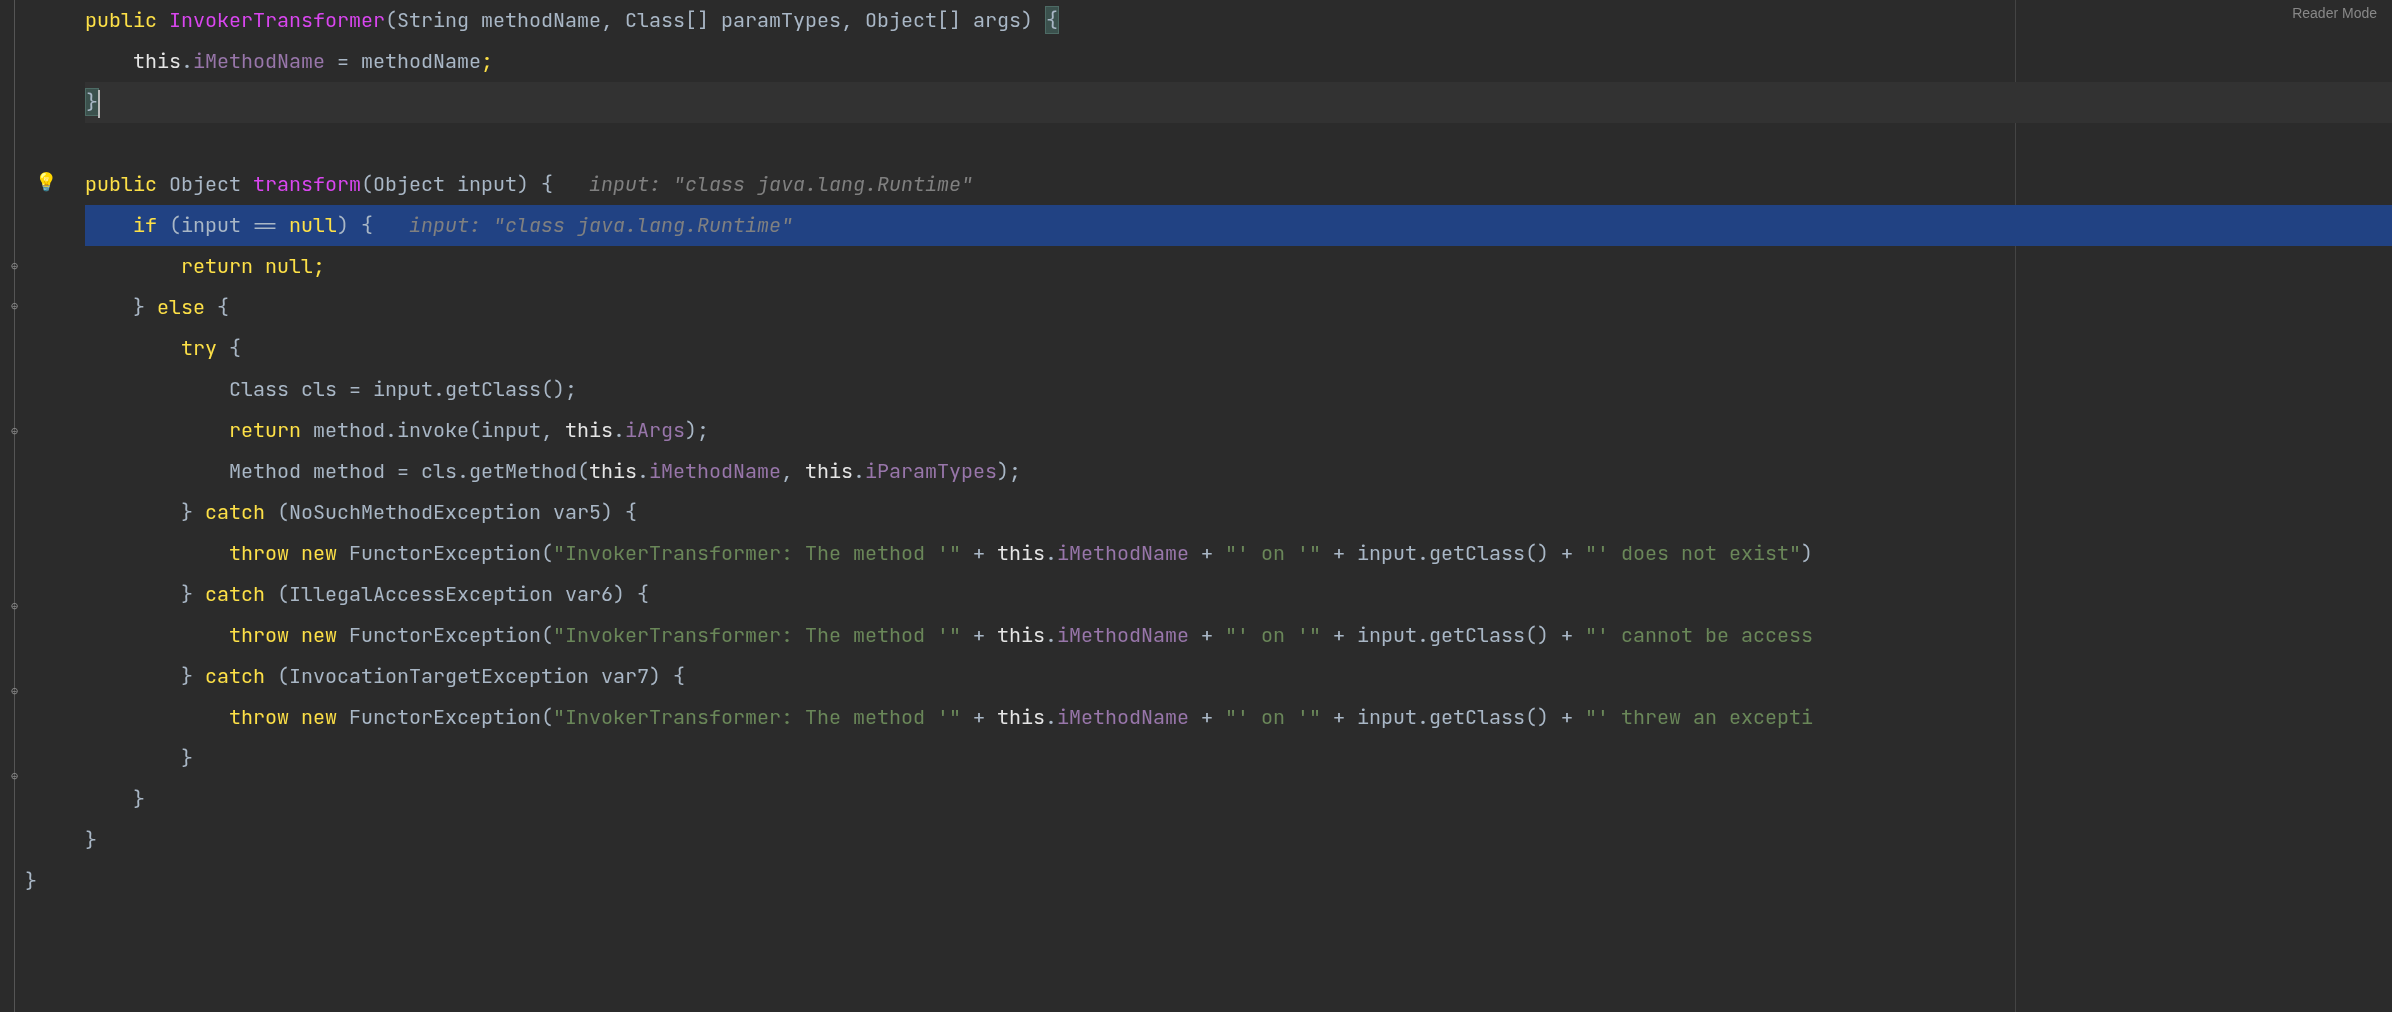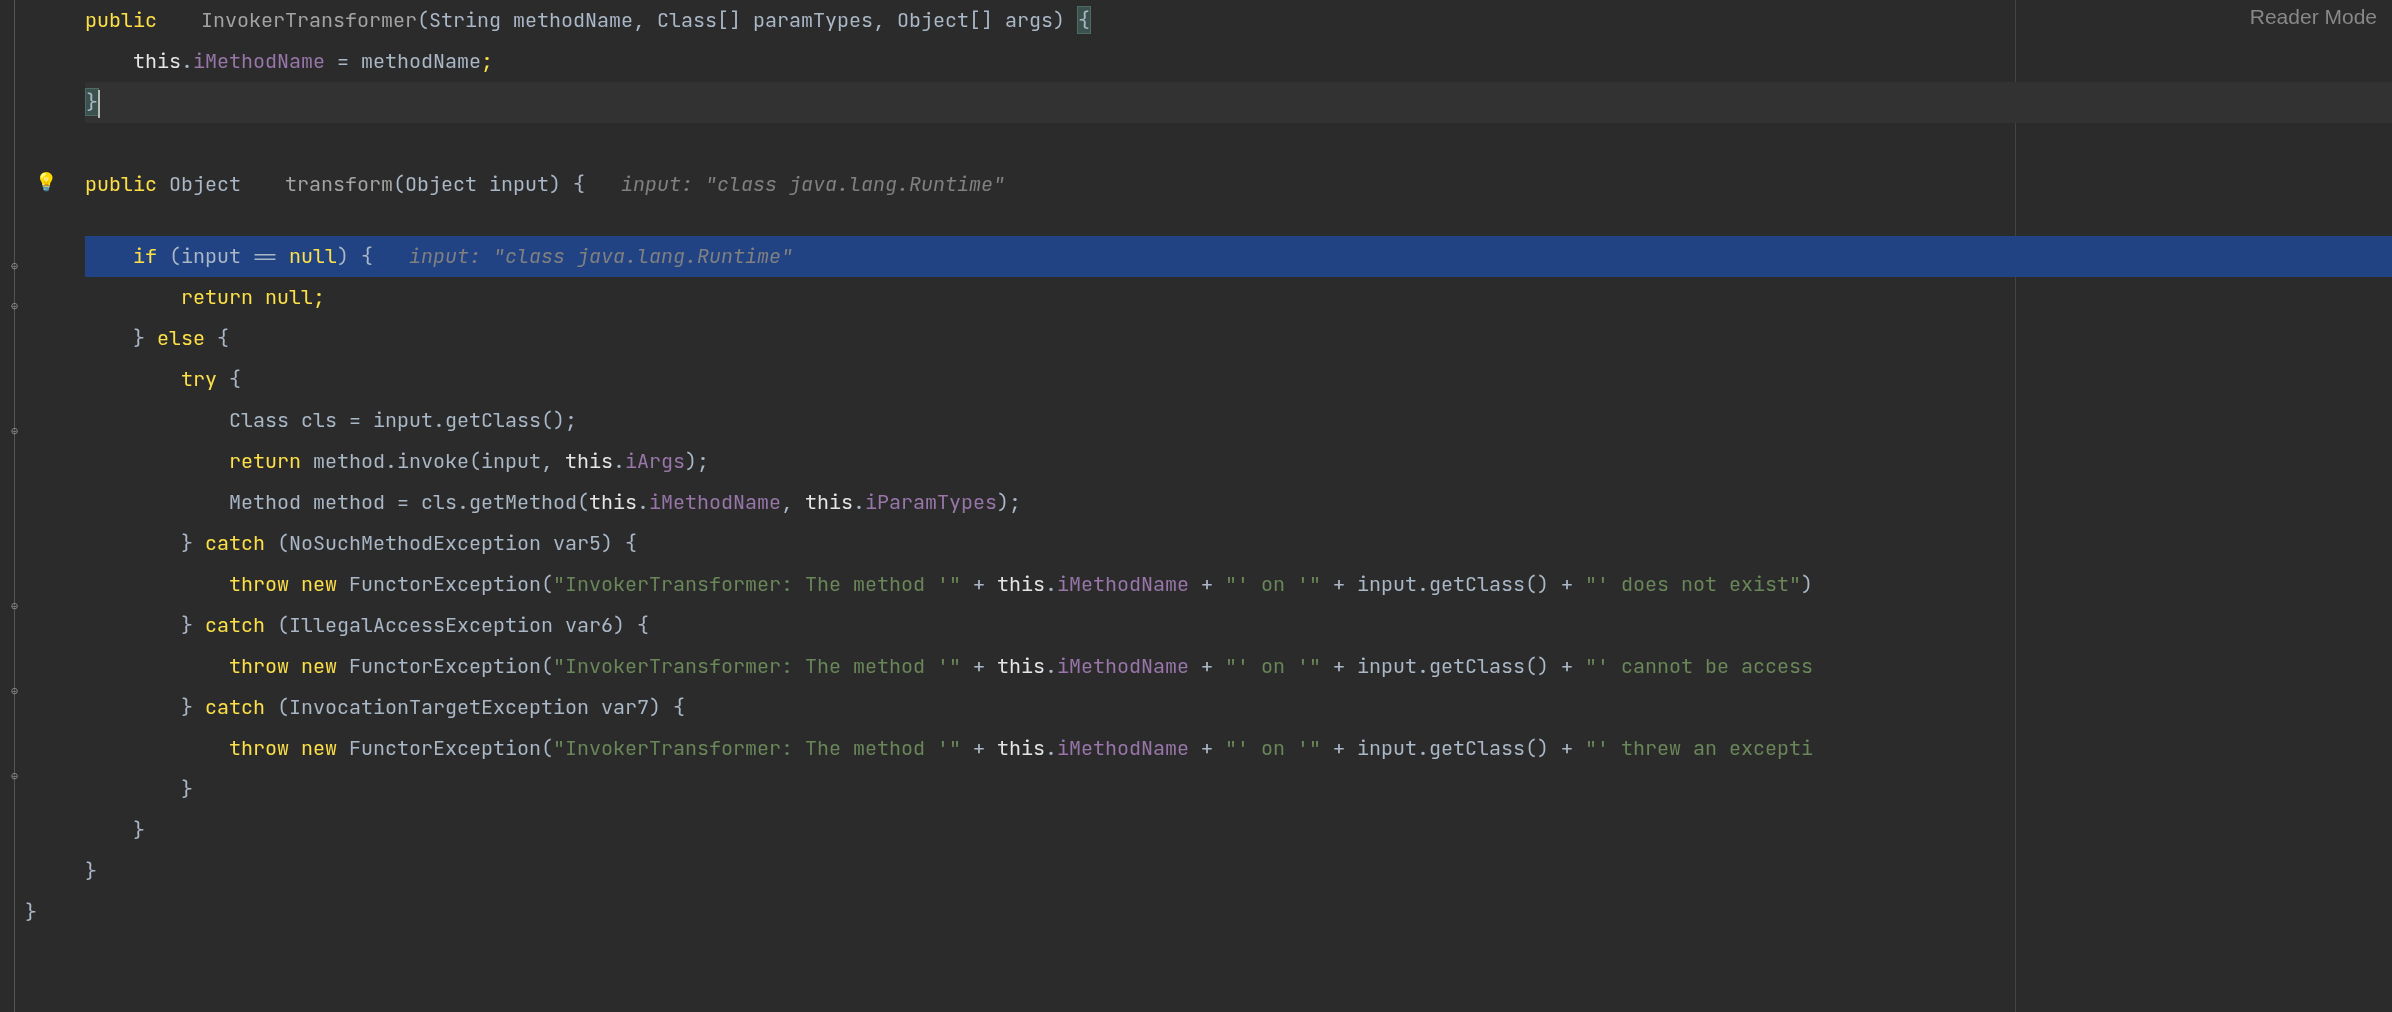--- a/index.html
+++ b/index.html
@@ -52,46 +52,45 @@
       position: relative;
     }
     .line {
       height: 41px;
       line-height: 41px;
       white-space: pre;
       position: relative;
     }
     .line.highlight {
       background: #214283;
-      margin-top: 31px;
     }
     .line.highlight-faint {
       background: #323232;
     }
     .kw { color: #fde047; }
-    .method-decl { color: #a3a3a3; margin-left: 32px; }
+    .method-decl { color: #d946ef; }
     .field { color: #9876aa; }
     .str { color: #6a8759; }
     .comment-hint { color: #808080; font-style: italic; }
     .this { color: #e5e5e5; }
     .brace-match { background: #3b514d; border: 1px solid #4d6b65; }
     .vert-guide {
       position: absolute;
       top: 0;
       bottom: 0;
       left: 1960px;
       width: 1px;
       background: #444;
     }
     .reader-mode {
       position: absolute;
       top: 5px;
       right: 15px;
       color: #888;
-      font-size: 21px;
+      font-size: 14px;
       font-family: -apple-system, sans-serif;
     }
     .caret {
       border-left: 2px solid #bbb;
       display: inline-block;
       height: 28px;
       vertical-align: middle;
       margin-left: -1px;
     }
   </style>

